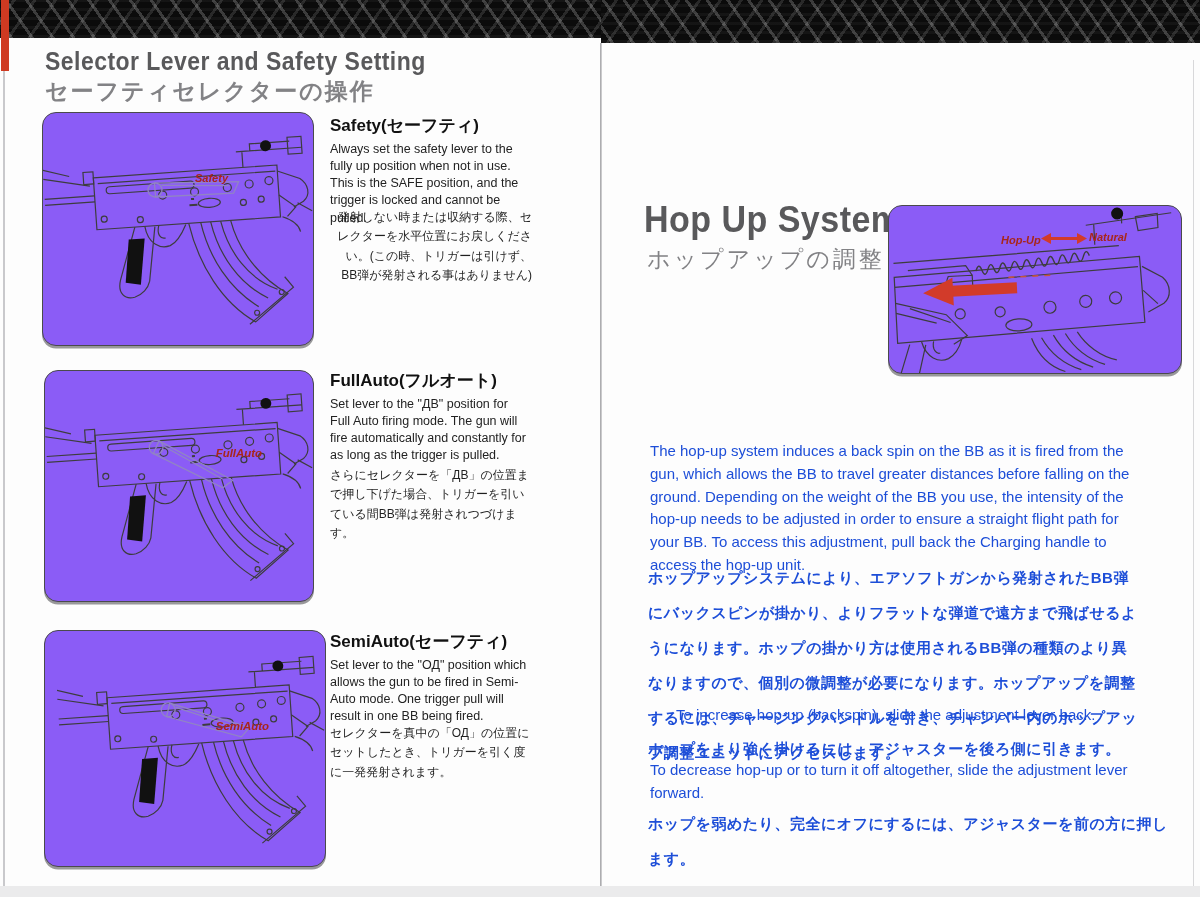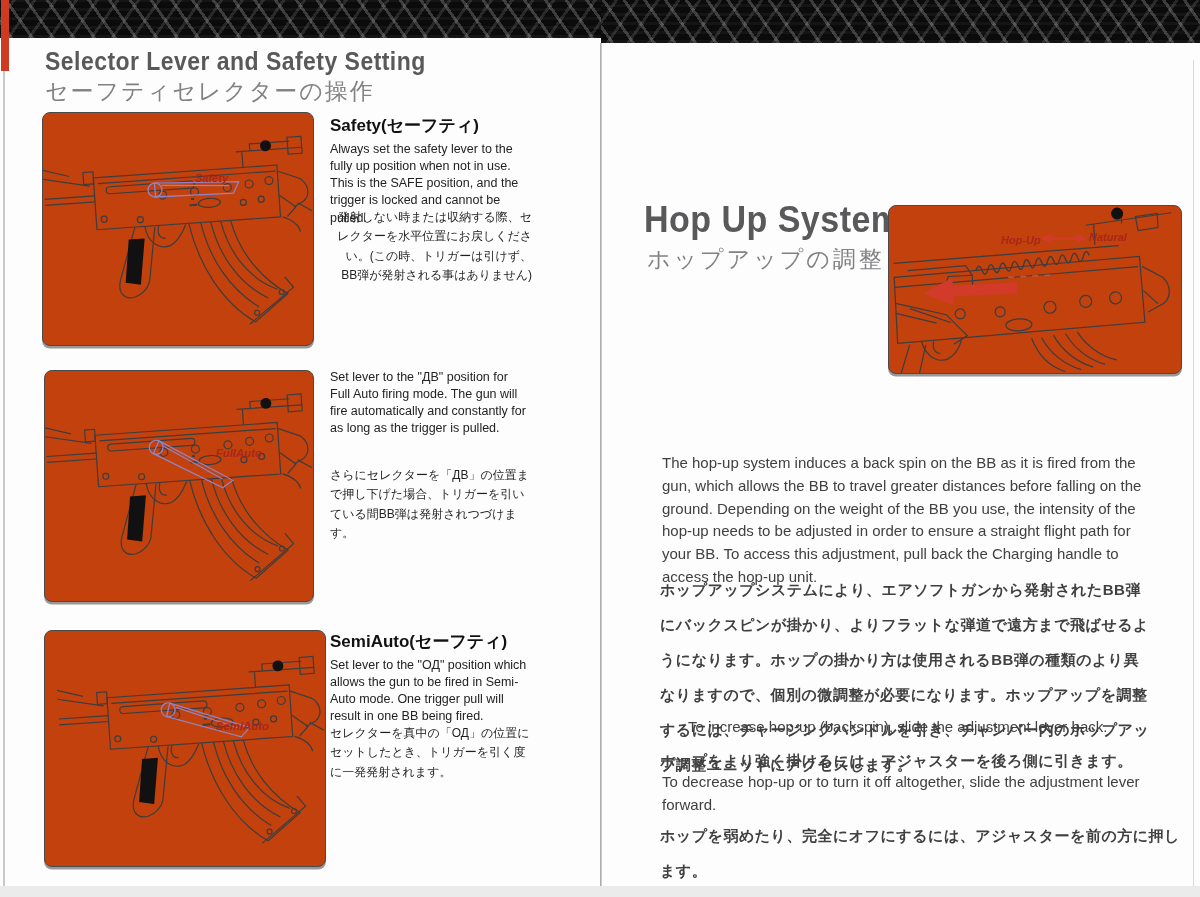--- a/index.html
+++ b/index.html
@@ -25,35 +25,35 @@
   .right-edge-line{position:absolute;left:1193px;top:60px;width:1px;height:826px;background:#d8d8da;}
   .bottom-strip{position:absolute;left:0;top:886px;width:1200px;height:11px;background:#ebebec;}
 
   
   .title-en{
     position:absolute;margin:0;font-weight:bold;color:#59595b;
     transform:scaleX(.92);transform-origin:0 50%;letter-spacing:.5px;white-space:nowrap;
   }
   .title-ja{position:absolute;margin:0;font-weight:normal;color:#828285;white-space:nowrap;}
   .lp-title{left:45px;top:47px;font-size:25px;}
-  .lp-title-ja{left:45px;top:76px;font-size:23px;letter-spacing:2px;}
+  .lp-title-ja{left:45px;top:76px;font-size:23px;letter-spacing:2px;font-weight:bold;}
   .rp-title{left:644px;top:199px;font-size:37px;}
   .rp-title-ja{left:647px;top:244px;font-size:23px;letter-spacing:3px;}
 
   .sec{position:absolute;left:330px;width:200px;}
   .sec h3{margin:0 0 4px 0;font-size:17px;font-weight:bold;color:#111;}
   .sec .en{margin:0;font-size:12.5px;line-height:1.37;color:#222;}
 
   .dbox{
-    position:absolute;background:#c2410c;border:1.5px solid #4a4a4c;border-radius:8px;
+    position:absolute;background:#8b5cf6;border:1.5px solid #4a4a4c;border-radius:14px;
     box-shadow:0 2.5px 0 rgba(70,70,72,.55);
   }
   .dbox svg{display:block;width:100%;height:100%;}
 
-  .rp-para{position:absolute;margin:12px;font-size:15px;color:#404040;}
+  .rp-para{position:absolute;margin:0;font-size:15px;color:#1d4ed8;}
   .rp-en{line-height:22.8px;}
   .rp-ja{line-height:35px;font-weight:700;letter-spacing:.5px;}
   .svg-label{font-family:"Liberation Sans",sans-serif;font-weight:bold;font-style:italic;}
 </style>
 </head>
 <body>
 
 <div class="canvas">
 
   <svg width="0" height="0" style="position:absolute" aria-hidden="true">
@@ -132,20 +132,21 @@
     <p class="ja" style="position:absolute;left:330px;top:208px;width:202px;margin:0;font-size:12px;line-height:1.62;text-align:right;">発射しない時または収納する際、セレクターを水平位置にお戻しください。(この時、トリガーは引けず、BB弾が発射される事はありません)</p>
 
     <div class="dbox" style="left:44px;top:370px;width:268px;height:230px;">
       <svg viewBox="0 0 270 230">
         <use href="#ak-rifle"></use>
         <use href="#sel-lever" transform="rotate(24 112 76)"></use>
         <text x="172" y="86" class="svg-label" font-size="11.5" fill="#a8261a">FullAuto</text>
       </svg>
     </div>
     <div class="sec" style="top:369px;">
+      <h3>FullAuto(フルオート)</h3>
       <p class="en">Set lever to the "ДВ" position for Full Auto firing mode.  The gun will fire automatically and constantly for as long as the trigger is pulled.</p>
     </div>
     <p class="ja" style="position:absolute;left:330px;top:466px;width:202px;margin:0;font-size:12px;line-height:1.62;">さらにセレクターを「ДВ」の位置まで押し下げた場合、トリガーを引いている間BB弾は発射されつづけます。</p>
 
     <div class="dbox" style="left:44px;top:630px;width:268px;height:235px;padding-left:12px;">
       <svg viewBox="0 0 270 230">
         <use href="#ak-rifle"></use>
         <use href="#sel-lever" transform="rotate(13 112 76)"></use>
         <text x="160" y="96" class="svg-label" font-size="11.5" fill="#a8261a">SemiAuto</text>
       </svg>

